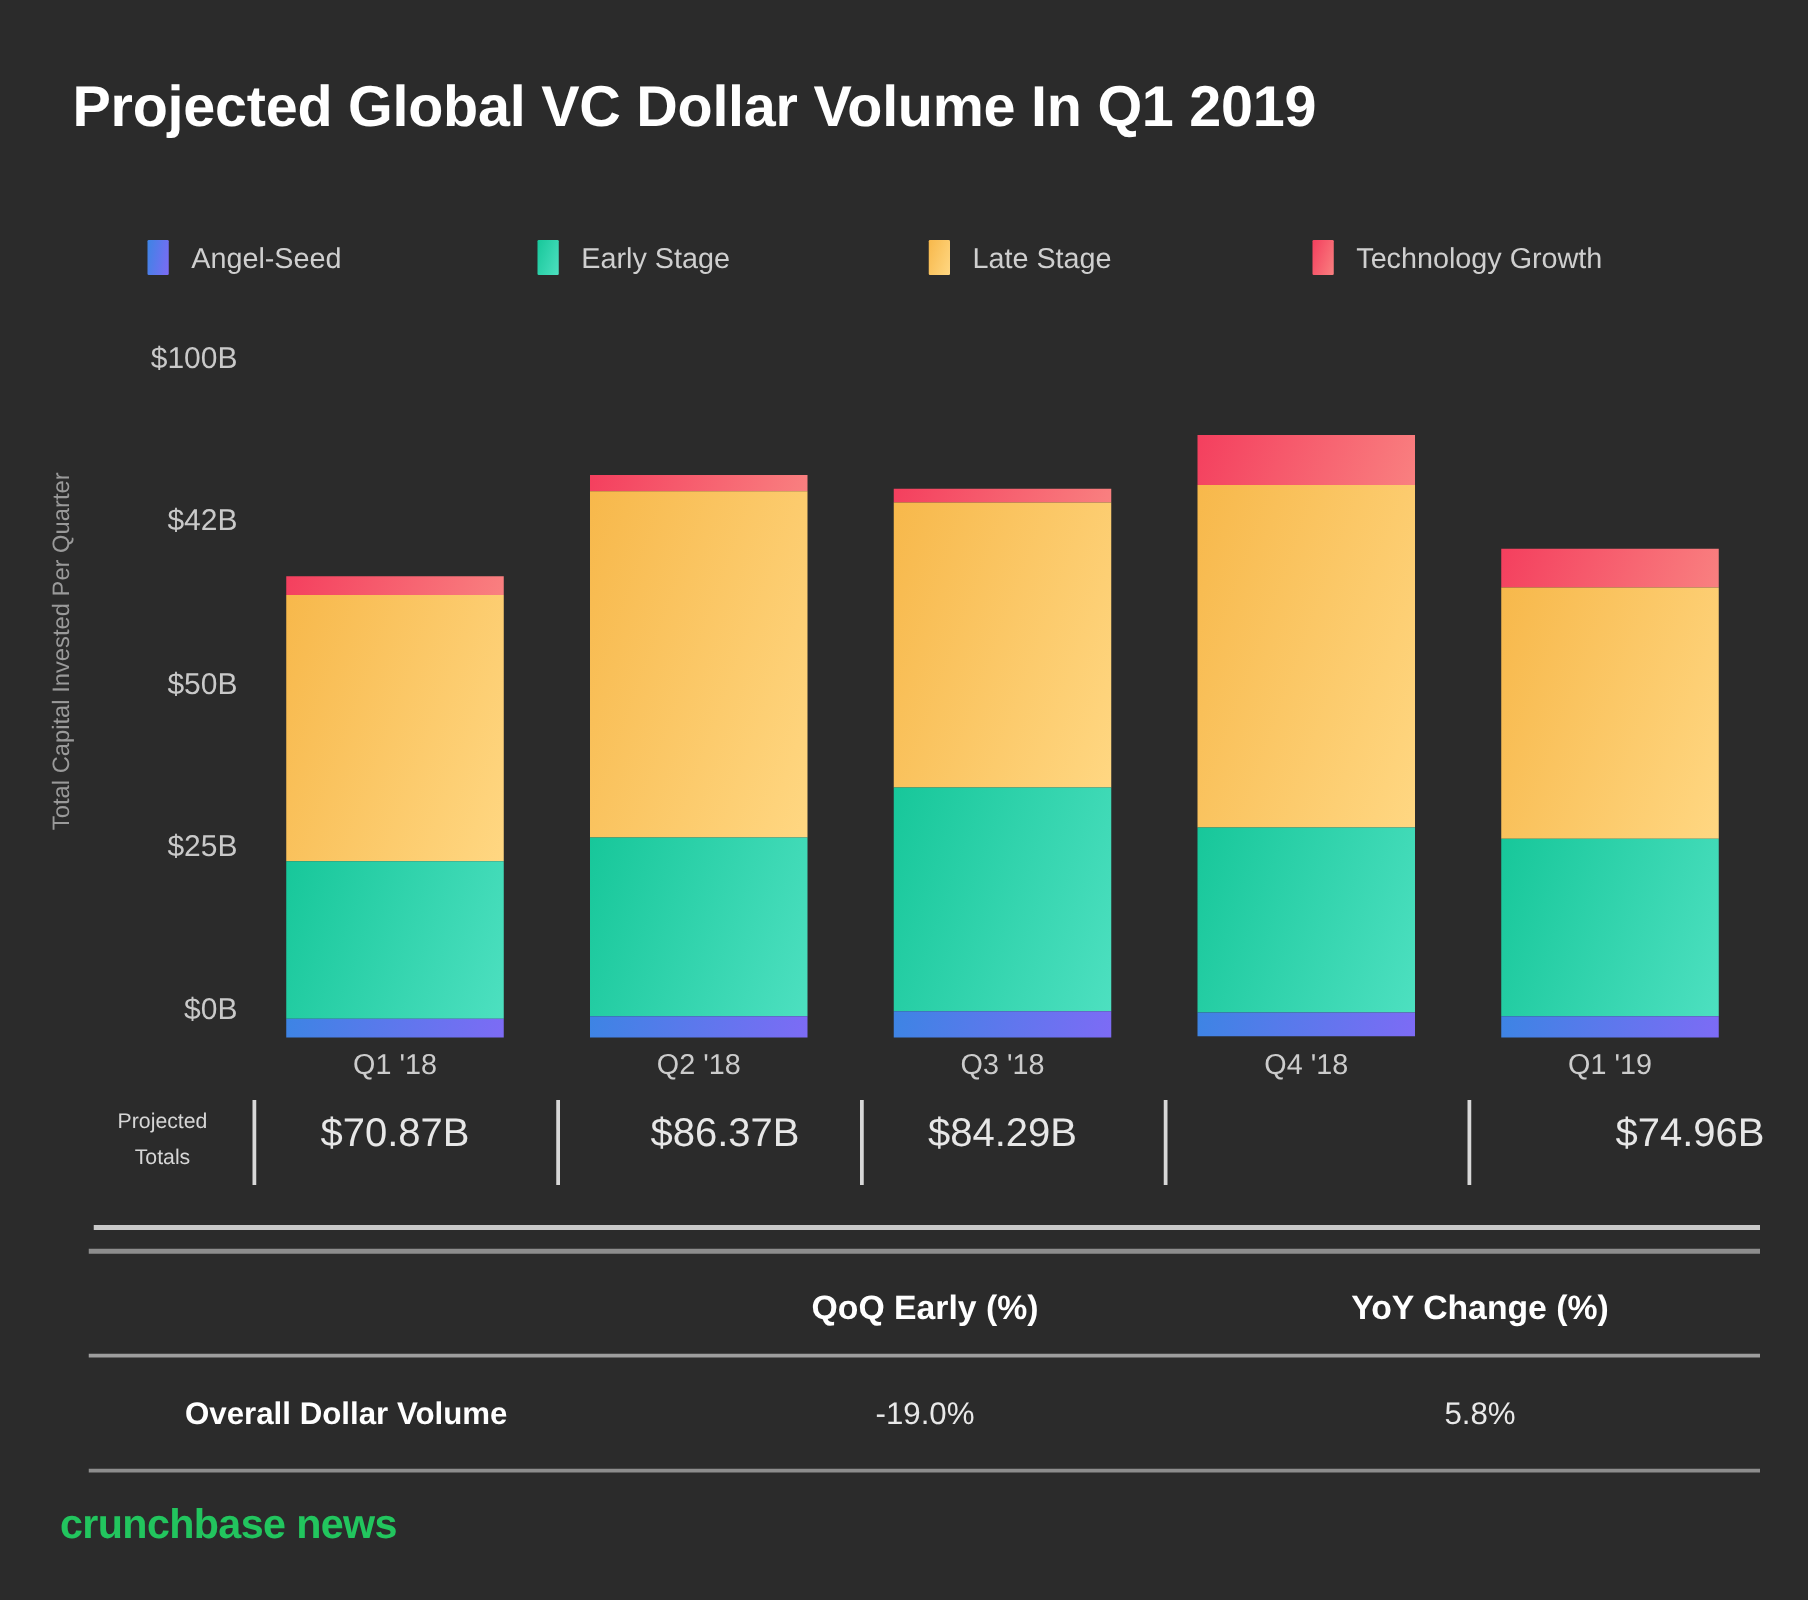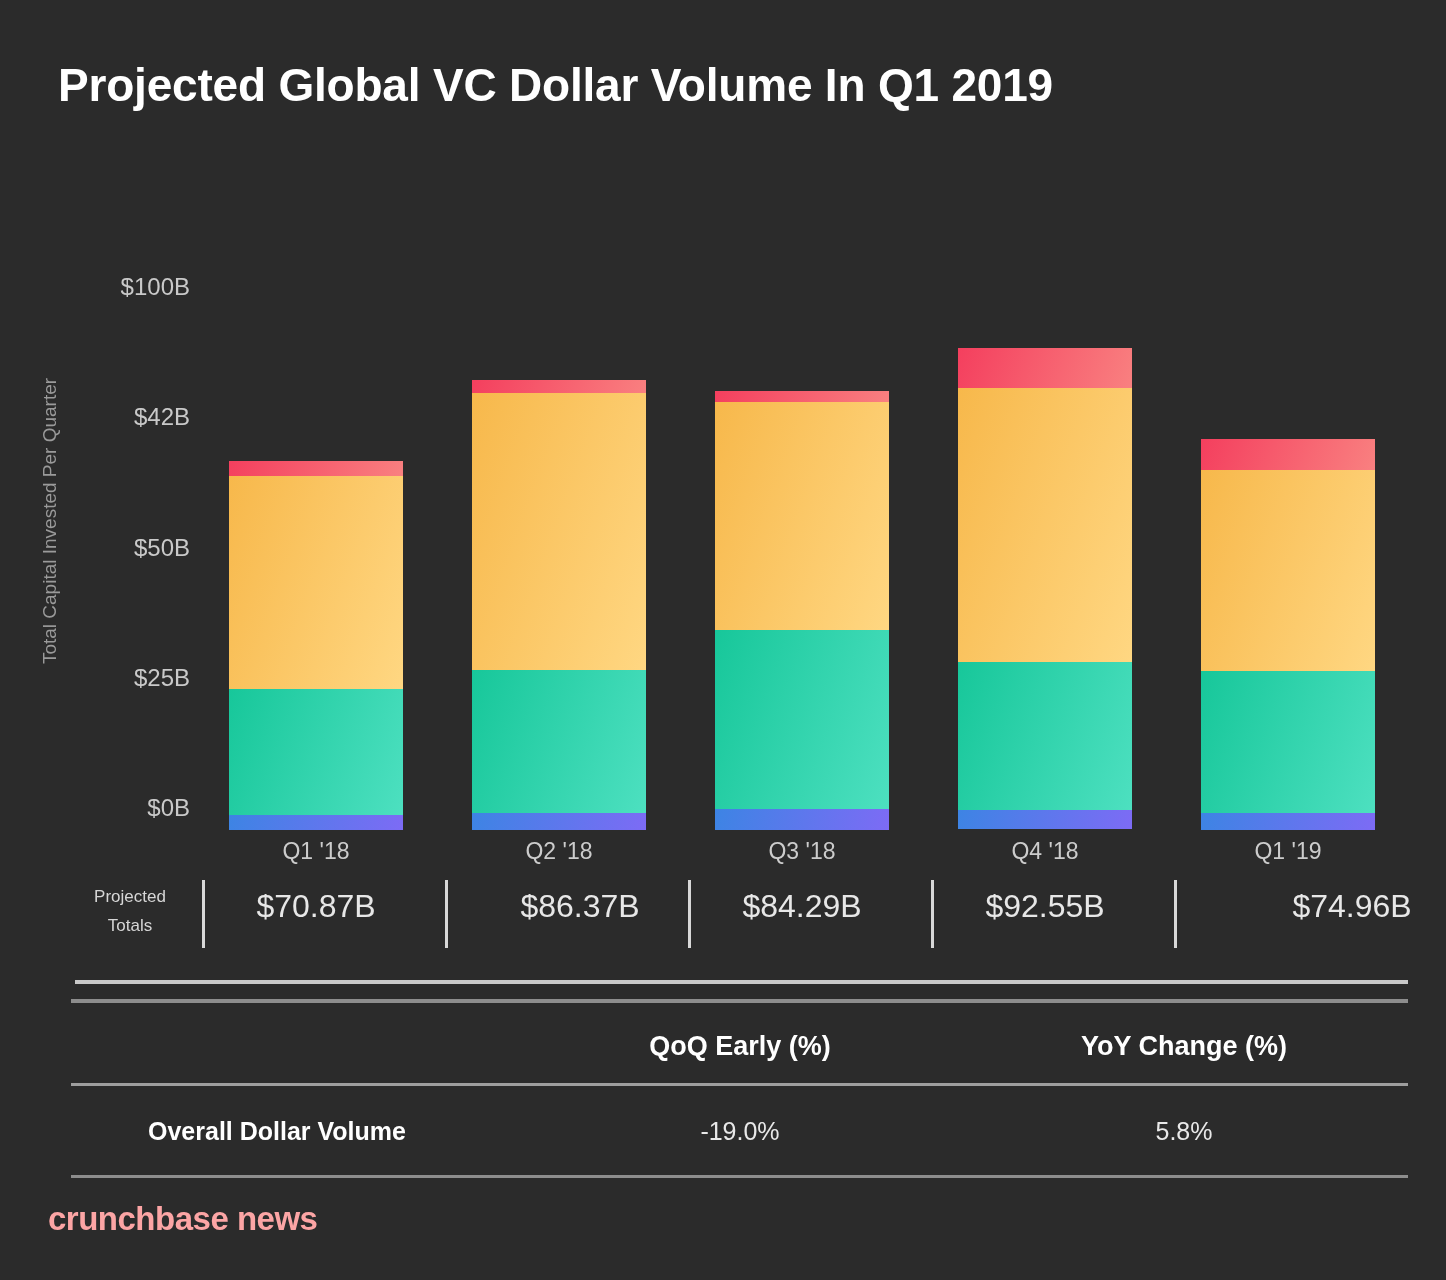--- a/index.html
+++ b/index.html
@@ -198,31 +198,49 @@
   #tbl-val-yoy { left: 1004px; width: 360px; }
 
   
   #footer-logo {
     position: absolute;
     left: 48px;
     top: 1200px;
     font-size: 33px;
     font-weight: bold;
     letter-spacing: -0.5px;
-    color: #fca5a5;
+    color: #22c55e;
     white-space: nowrap;
   }
 </style>
 </head>
 <body>
 
 <div id="page">
 
   <div id="chart-title">Projected Global VC Dollar Volume In Q1 2019</div>
 
+  <div id="legend">
+    <div class="legend-item lg0">
+      <span class="legend-swatch seg-angel"></span>
+      <span class="legend-label">Angel-Seed</span>
+    </div>
+    <div class="legend-item lg1">
+      <span class="legend-swatch seg-early"></span>
+      <span class="legend-label">Early Stage</span>
+    </div>
+    <div class="legend-item lg2">
+      <span class="legend-swatch seg-late"></span>
+      <span class="legend-label">Late Stage</span>
+    </div>
+    <div class="legend-item lg3">
+      <span class="legend-swatch seg-tech"></span>
+      <span class="legend-label">Technology Growth</span>
+    </div>
+  </div>
 
   <div id="plot-area">
     <div id="y-axis-title">Total Capital Invested Per Quarter</div>
     <div id="y-ticks">
         <div class="y-tick" style="top: 538px;">$0B</div>
         <div class="y-tick" style="top: 407.75px;">$25B</div>
         <div class="y-tick" style="top: 277.5px;">$50B</div>
         <div class="y-tick" style="top: 147.25px;">$42B</div>
         <div class="y-tick" style="top: 17px;">$100B</div>
       </div>
@@ -273,21 +291,20 @@
       <div>Projected</div>
       <div>Totals</div>
     </div>
   <div class="total-div" style="left: 202px;"></div>
       <div class="total-cell" style="left: 196px;">$70.87B</div>
       <div class="total-div" style="left: 445px;"></div>
       <div class="total-cell" style="left: 460px;">$86.37B</div>
       <div class="total-div" style="left: 688px;"></div>
       <div class="total-cell" style="left: 682px;">$84.29B</div>
       <div class="total-div" style="left: 931px;"></div>
-      <div class="total-cell" style="left: 925px;">$92.55B</div>
       <div class="total-div" style="left: 1174px;"></div>
       <div class="total-cell" style="left: 1232px;">$74.96B</div>
     </div>
 
   <div class="rule" id="rule-top"></div>
   <div class="rule" id="rule-top2"></div>
   <div class="rule" id="rule-head"></div>
   <div class="rule" id="rule-bottom"></div>
 
   <div id="tbl-head-qoq">QoQ Early (%)</div>

